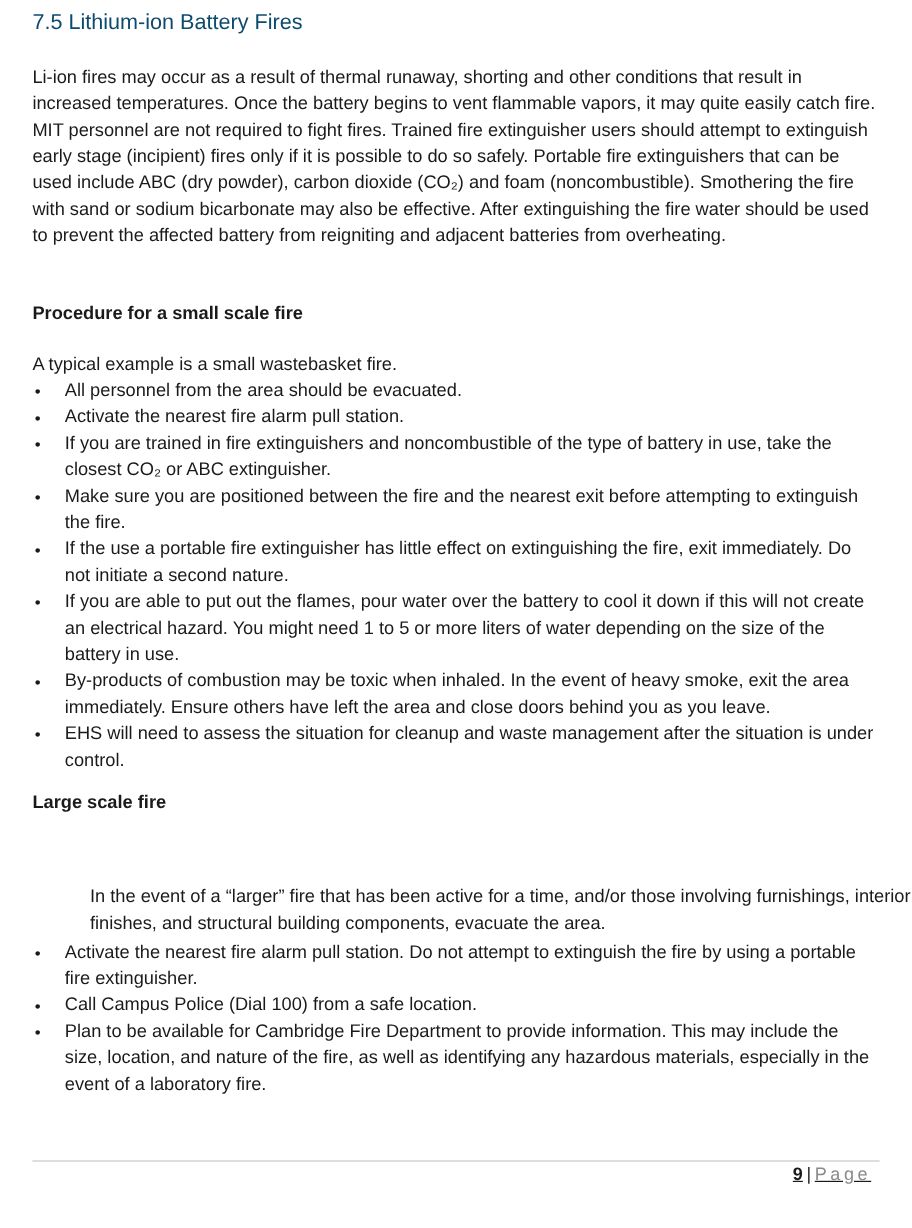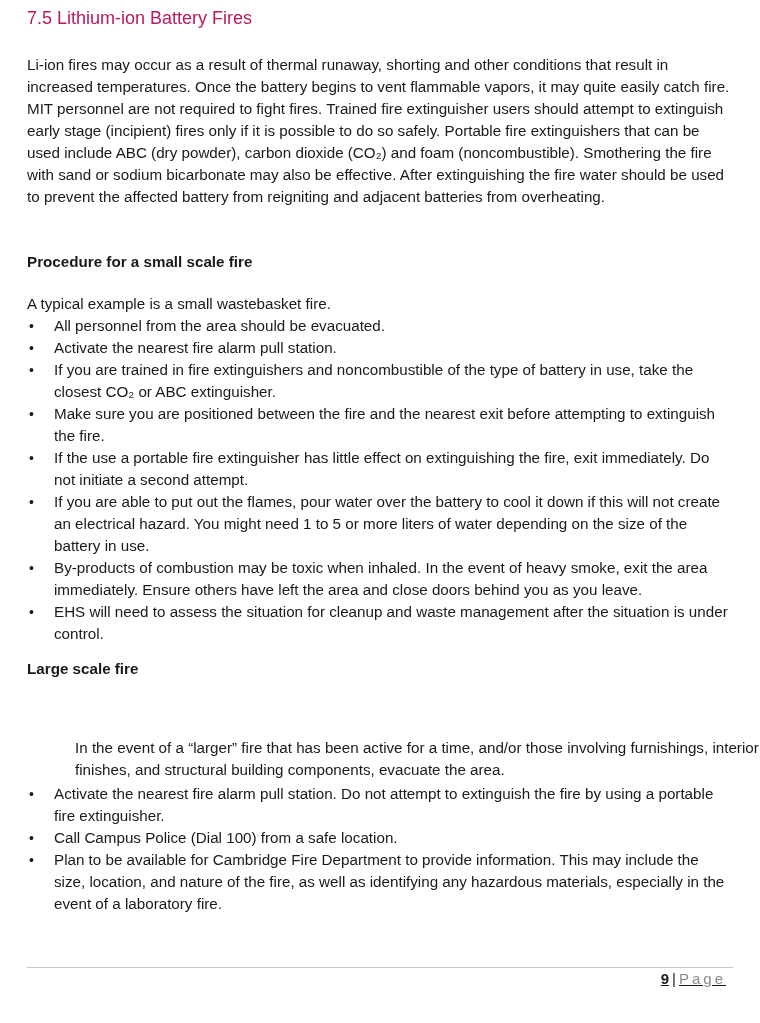--- a/index.html
+++ b/index.html
@@ -3,21 +3,21 @@
 <meta charset="utf-8">
 <style>
   html, body { margin: 0; padding: 0; background: #ffffff; }
   body {
     width: 760px; height: 1023px; position: relative; overflow: hidden;
     font-family: "Liberation Sans", sans-serif; color: #1a1a1a;
   }
   .page { position: absolute; left: 27px; top: 0; width: 706px; }
   .heading {
     position: absolute; top: 8px; left: 0;
-    font-size: 18px; color: #be185d; white-space: nowrap;
+    font-size: 18px; color: #0c4a6e; white-space: nowrap;
   }
   .para {
     position: absolute; left: 0; width: 706px;
     font-size: 15.2px; line-height: 22px; margin: 0;
   }
   .subhead {
     position: absolute; left: 0; font-size: 15.2px; font-weight: bold; line-height: 22px; text-align: center;
   }
   .list { position: absolute; left: 0; width: 706px; margin: 0; padding: 0; list-style: none; }
   .list li {
@@ -46,21 +46,21 @@
 
   <div class="subhead" style="top:251px;">Procedure for a small scale fire</div>
 
   <p class="para" style="top:293px;">A typical example is a small wastebasket fire.</p>
 
   <ul class="list" style="top:315px;">
     <li><span class="bullet">•</span><span>All personnel from the area should be evacuated.</span></li>
     <li><span class="bullet">•</span><span>Activate the nearest fire alarm pull station.</span></li>
     <li><span class="bullet">•</span><span>If you are trained in fire extinguishers and noncombustible of the type of battery in use, take the closest CO₂ or ABC extinguisher.</span></li>
     <li><span class="bullet">•</span><span>Make sure you are positioned between the fire and the nearest exit before attempting to extinguish the fire.</span></li>
-    <li><span class="bullet">•</span><span>If the use a portable fire extinguisher has little effect on extinguishing the fire, exit immediately. Do not initiate a second attempt.</span></li>
+    <li><span class="bullet">•</span><span>If the use a portable fire extinguisher has little effect on extinguishing the fire, exit immediately. Do not initiate a second nature.</span></li>
     <li><span class="bullet">•</span><span>If you are able to put out the flames, pour water over the battery to cool it down if this will not create an electrical hazard. You might need 1 to 5 or more liters of water depending on the size of the battery in use.</span></li>
     <li><span class="bullet">•</span><span>By-products of combustion may be toxic when inhaled. In the event of heavy smoke, exit the area immediately. Ensure others have left the area and close doors behind you as you leave.</span></li>
     <li><span class="bullet">•</span><span>EHS will need to assess the situation for cleanup and waste management after the situation is under control.</span></li>
   </ul>
 
   <div class="subhead" style="top:658px;">Large scale fire</div>
 
   <p class="para" style="top:737px;margin-left:48px;">In the event of a “larger” fire that has been active for a time, and/or those involving furnishings, interior finishes, and structural building components, evacuate the area.</p>
 
   <ul class="list" style="top:783px;">

